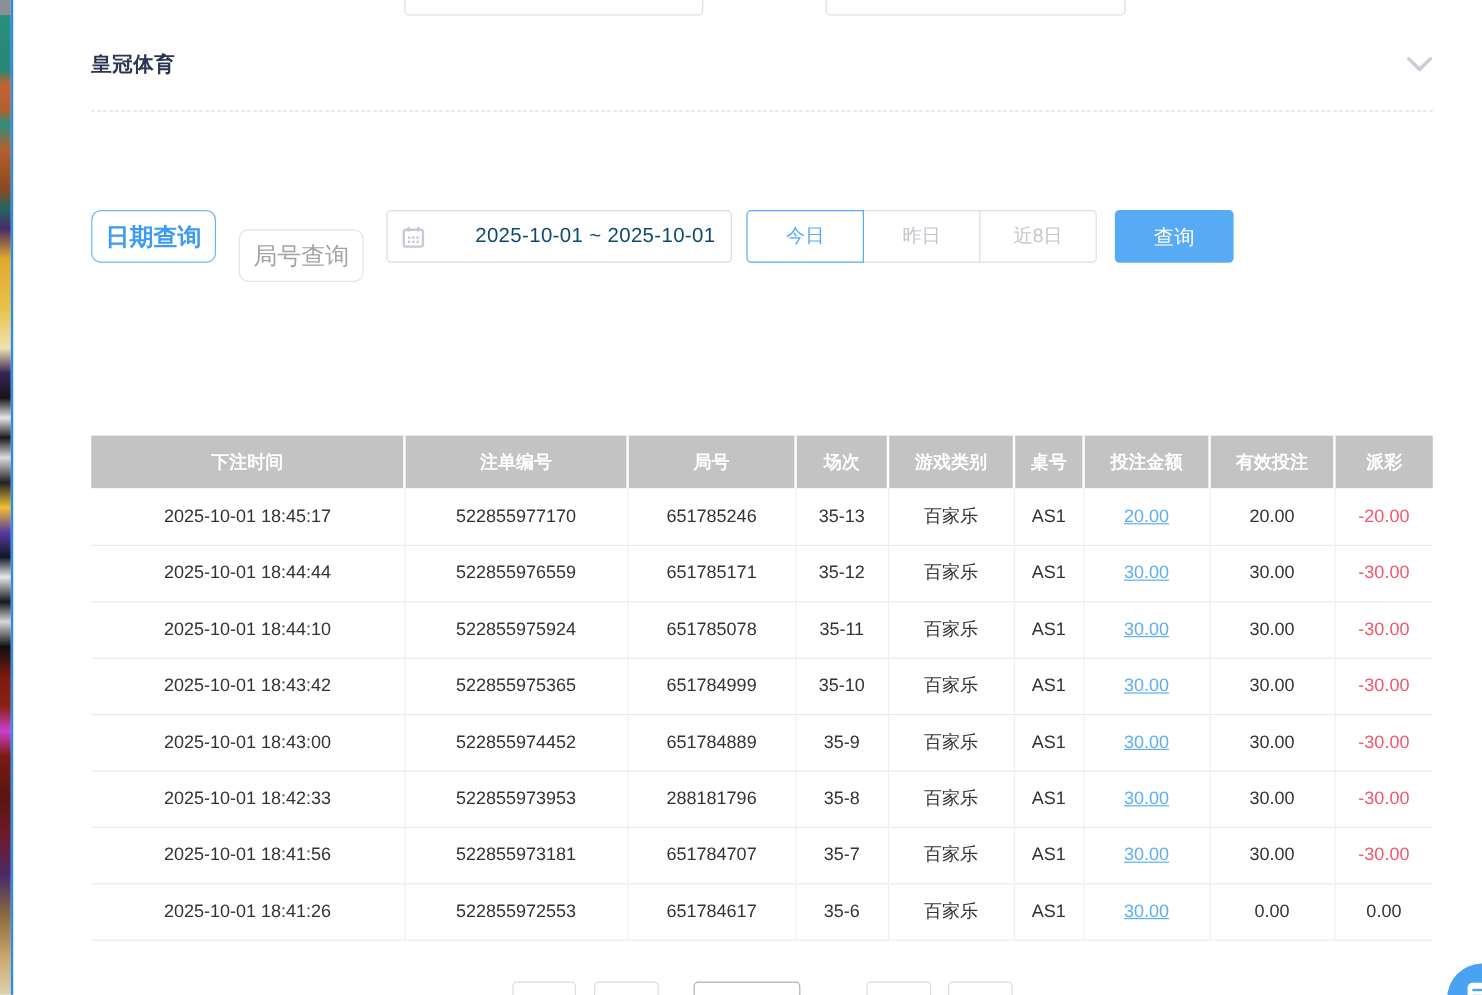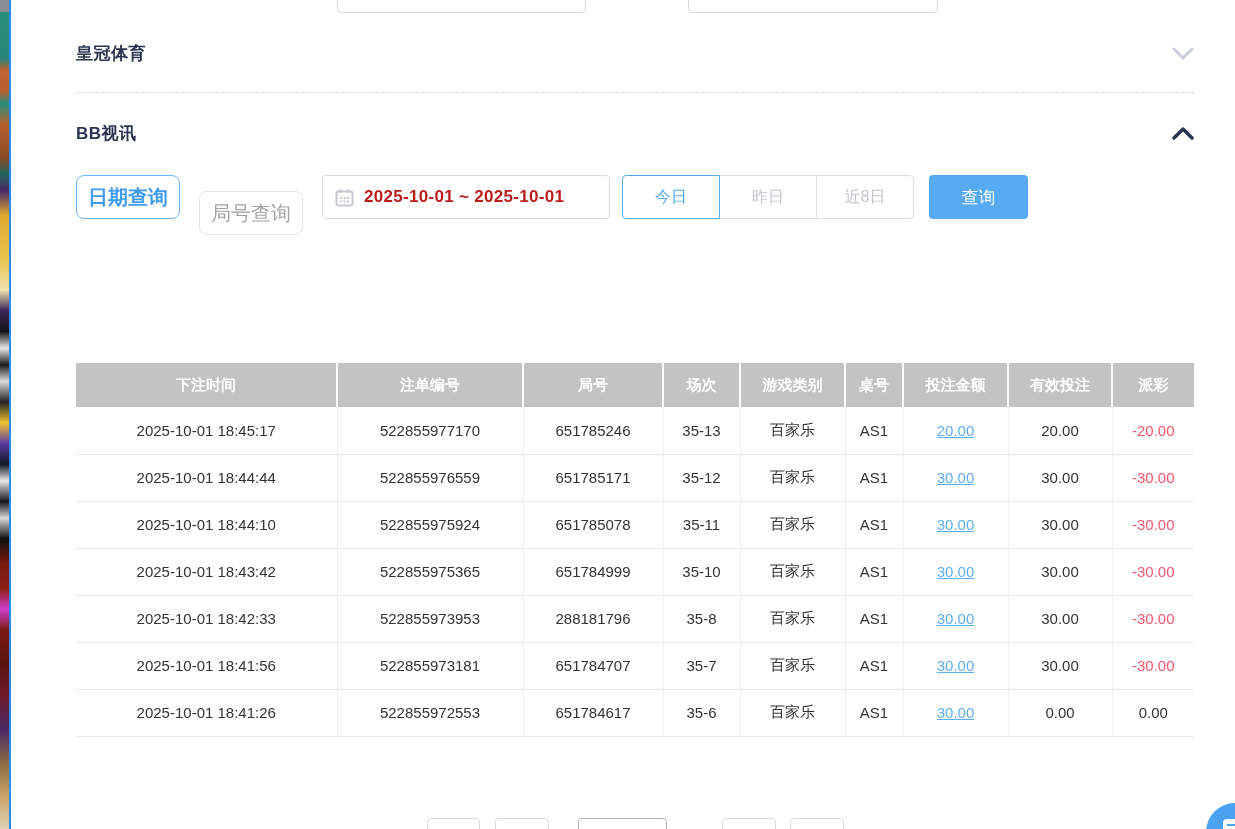--- a/index.html
+++ b/index.html
@@ -39,21 +39,21 @@
   
   .filter-row { position:absolute; top:175px; left:0; width:100%; height:44px; }
   .pill-btn { position:absolute; top:0; height:44px; background:#fff; border-radius:8px;
     font-size:20px; display:flex; align-items:center; justify-content:center; cursor:pointer; }
   .pill-btn.active { left:0; width:104px; border:1px solid #6cb5f7; color:#3f9bf0; font-weight:bold; }
   .pill-btn.plain { left:123px; width:104px; border:1px solid #e4e4e4; color:#a3a3a3;margin-top:16px; }
   .date-box { position:absolute; left:246px; top:0; width:288px; height:44px;
     border:1px solid #d9dce3; border-radius:4px; background:#fff; display:flex;
     align-items:center; padding:0 12px; cursor:pointer; }
   .date-box .cal { margin-right:10px; display:flex; align-items:center; }
-  .date-box .date-text { font-size:17px; color:#b91c1c; font-weight:700; letter-spacing:.3px; }
+  .date-box .date-text { font-size:17px; color:#0c4a6e; font-weight:400; letter-spacing:.3px;margin-left:32px; }
   .seg-group { position:absolute; left:546px; top:0; height:44px; display:flex; }
   .seg { width:98px; height:44px; border:1px solid #dcdfe6; background:#fff; margin-left:-1px;
     display:flex; align-items:center; justify-content:center; font-size:16px; color:#c3c6cc; cursor:pointer; }
   .seg:first-child { margin-left:0; border-radius:4px 0 0 4px; }
   .seg:last-child { border-radius:0 4px 4px 0; }
   .seg.active { border:1px solid #57aaf5; color:#57aaf5; z-index:2; }
   .search-btn { position:absolute; left:853px; top:0; width:99px; height:44px;
     background:#57abf5; color:#fff; border:none; border-radius:4px; font-size:17px; cursor:pointer; }
 
   
@@ -111,28 +111,20 @@
     <span class="section-title">皇冠体育</span>
     <span class="chev">
       <svg width="22" height="13" viewBox="0 0 22 13" fill="none">
         <polyline points="2,2 11,11 20,2" stroke="#c9ced8" stroke-width="3" fill="none" stroke-linecap="round" stroke-linejoin="round"></polyline>
       </svg>
     </span>
   </div>
 
   <div class="dash-divider"></div>
 
-  <div class="section-head bb">
-    <span class="section-title">BB视讯</span>
-    <span class="chev">
-      <svg width="22" height="13" viewBox="0 0 22 13" fill="none">
-        <polyline points="2,11 11,2 20,11" stroke="#2c3550" stroke-width="3.5" fill="none" stroke-linecap="round" stroke-linejoin="round"></polyline>
-      </svg>
-    </span>
-  </div>
 
   <div class="filter-row">
     <div class="pill-btn active">日期查询</div>
     <div class="pill-btn plain">局号查询</div>
 
     <div class="date-box">
       <span class="cal">
         <svg width="19" height="19" viewBox="0 0 19 19">
           <rect x="1.5" y="3.5" width="16" height="14" rx="2" fill="none" stroke="#c5cad3" stroke-width="2"></rect>
           <line x1="5.5" y1="1" x2="5.5" y2="5" stroke="#c5cad3" stroke-width="2"></line>
@@ -222,20 +214,31 @@
         <td>522855975365</td>
         <td>651784999</td>
         <td>35-10</td>
         <td>百家乐</td>
         <td>AS1</td>
         <td><a class="amount-link">30.00</a></td>
         <td>30.00</td>
         <td class="payout-cell neg">-30.00</td>
       </tr>
       <tr>
+        <td>2025-10-01 18:43:00</td>
+        <td>522855974452</td>
+        <td>651784889</td>
+        <td>35-9</td>
+        <td>百家乐</td>
+        <td>AS1</td>
+        <td><a class="amount-link">30.00</a></td>
+        <td>30.00</td>
+        <td class="payout-cell neg">-30.00</td>
+      </tr>
+      <tr>
         <td>2025-10-01 18:42:33</td>
         <td>522855973953</td>
         <td>288181796</td>
         <td>35-8</td>
         <td>百家乐</td>
         <td>AS1</td>
         <td><a class="amount-link">30.00</a></td>
         <td>30.00</td>
         <td class="payout-cell neg">-30.00</td>
       </tr>

